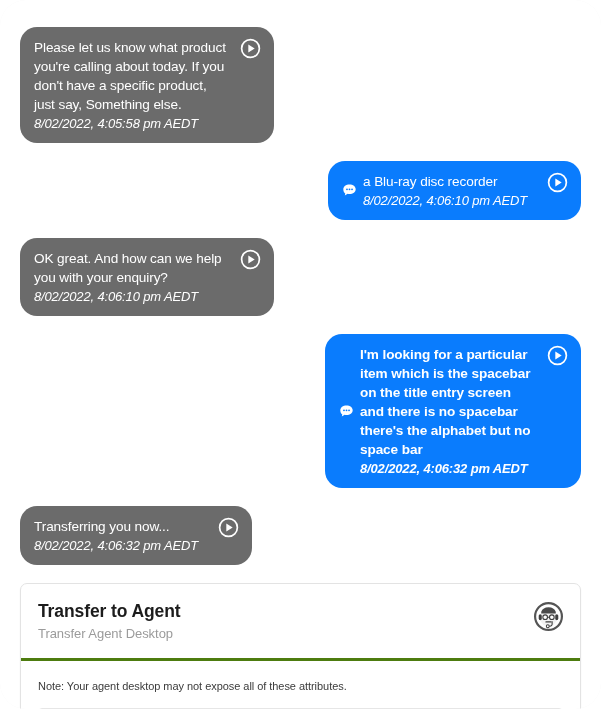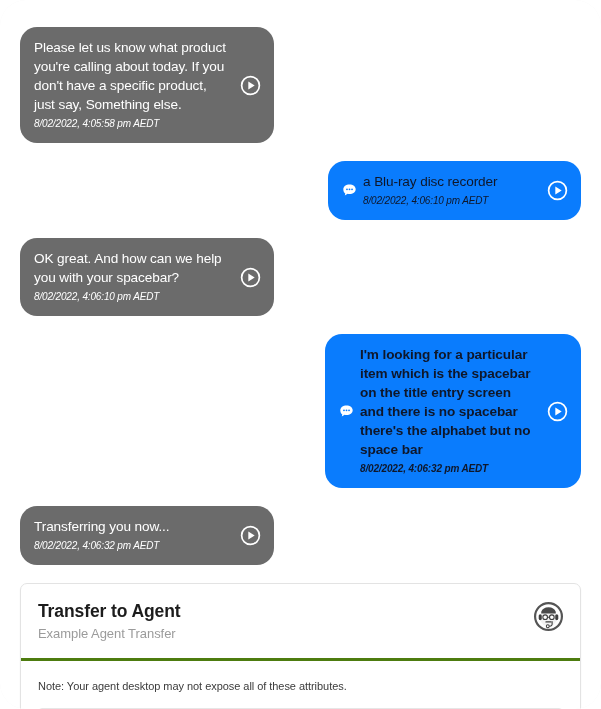--- a/index.html
+++ b/index.html
@@ -45,31 +45,30 @@
     margin-bottom: 18px;
   }
   .msg-row.left  { justify-content: flex-start; }
   .msg-row.right { justify-content: flex-end; }
 
   .bubble {
     position: relative;
     border-radius: 17px;
     box-sizing: border-box;
     display: flex;
-    align-items: center;
     padding: 11px 13px 11px 14px;
   }
   .bubble.agent {
     background: #6b6b6b;
     color: #ffffff;
     max-width: 270px;
   }
   .bubble.user {
     background: #0a7cfd;
-    color: #0f172a;
+    color: #ffffff;
     max-width: 268px;
   }
 
   .bubble-inner {
     display: flex;
     align-items: center;
     gap: 6px;
     flex: 1 1 auto;
     min-width: 0;
   }
@@ -81,21 +80,21 @@
 
   .bubble-text {
     font-size: 13.6px;
     line-height: 19px;
     letter-spacing: -0.1px;
     word-wrap: break-word;
   }
   .bubble.user .bubble-text { text-align: left; }
 
   .bubble-time {
-    font-size: 10px;
+    font-size: 13px;
     font-style: italic;
     line-height: 16px;
     margin-top: 2px;
     letter-spacing: -0.15px;
     white-space: nowrap;
   }
 
   
   .chat-icon {
     flex: 0 0 auto;
@@ -112,21 +111,21 @@
     margin-left: 10px;
     display: block;
     cursor: pointer;
   }
 
   
   .b1 { width: 254px; }
   .b2 { width: 253px; }
   .b3 { width: 254px; }
   .b4 { width: 256px; }
-  .b5 { width: 254px; }
+  .b5 { width: 232px; }
 
   .b4 .bubble-textwrap { padding-left: 0; font-weight: bold; }
 
   
   #transfer-card {
     margin: 4px 20px 0 20px;
     background: #ffffff;
     border: 1px solid #e3e3e3;
     border-radius: 7px;
     box-shadow: 0 1px 2px rgba(0,0,0,0.05);
@@ -222,21 +221,21 @@
           <span class="play-btn"><svg viewBox="0 0 22 22" width="21" height="21" aria-hidden="true">
               <circle cx="11" cy="11" r="9.3" fill="none" stroke="#ffffff" stroke-width="1.8"></circle>
               <path d="M8.7 6.9 L15.4 11 L8.7 15.1 Z" fill="#ffffff"></path>
             </svg></span>
         </div>
       </div>
       <div class="msg-row left">
         <div class="bubble agent b3">
           <div class="bubble-inner">
             <div class="bubble-textwrap">
-              <div class="bubble-text">OK great. And how can we help you with your spacebar?</div>
+              <div class="bubble-text">OK great. And how can we help you with your enquiry?</div>
               <div class="bubble-time">8/02/2022, 4:06:10 pm AEDT</div>
             </div>
           </div>
           <span class="play-btn"><svg viewBox="0 0 22 22" width="21" height="21" aria-hidden="true">
               <circle cx="11" cy="11" r="9.3" fill="none" stroke="#ffffff" stroke-width="1.8"></circle>
               <path d="M8.7 6.9 L15.4 11 L8.7 15.1 Z" fill="#ffffff"></path>
             </svg></span>
         </div>
       </div>
       <div class="msg-row right">
@@ -272,21 +271,21 @@
               <path d="M8.7 6.9 L15.4 11 L8.7 15.1 Z" fill="#ffffff"></path>
             </svg></span>
         </div>
       </div>
     </div>
 
   <div id="transfer-card">
     <div class="card-head">
       <div>
         <div class="card-title">Transfer to Agent</div>
-        <div class="card-subtitle">Example Agent Transfer</div>
+        <div class="card-subtitle">Transfer Agent Desktop</div>
       </div>
       <div class="avatar">
         <svg viewBox="0 0 40 40" width="29" height="29" aria-hidden="true">
           <circle cx="20" cy="20" r="18.5" fill="none" stroke="#555" stroke-width="3"></circle>
           <path d="M9 19 a11 11 0 0 1 22 0 v4 a11 11 0 0 1 -22 0 z" fill="#f2f2f2"></path>
           <path d="M10 13.5 a10.5 9 0 0 1 20 0 v2.5 h-20 z" fill="#4a4a4a"></path>
           <rect x="6.5" y="17" width="4.2" height="8" rx="2.1" fill="#3f3f3f"></rect>
           <rect x="29.3" y="17" width="4.2" height="8" rx="2.1" fill="#3f3f3f"></rect>
           <circle cx="15.4" cy="21" r="3.2" fill="#fff" stroke="#3f3f3f" stroke-width="1.5"></circle>
           <circle cx="24.6" cy="21" r="3.2" fill="#fff" stroke="#3f3f3f" stroke-width="1.5"></circle>

